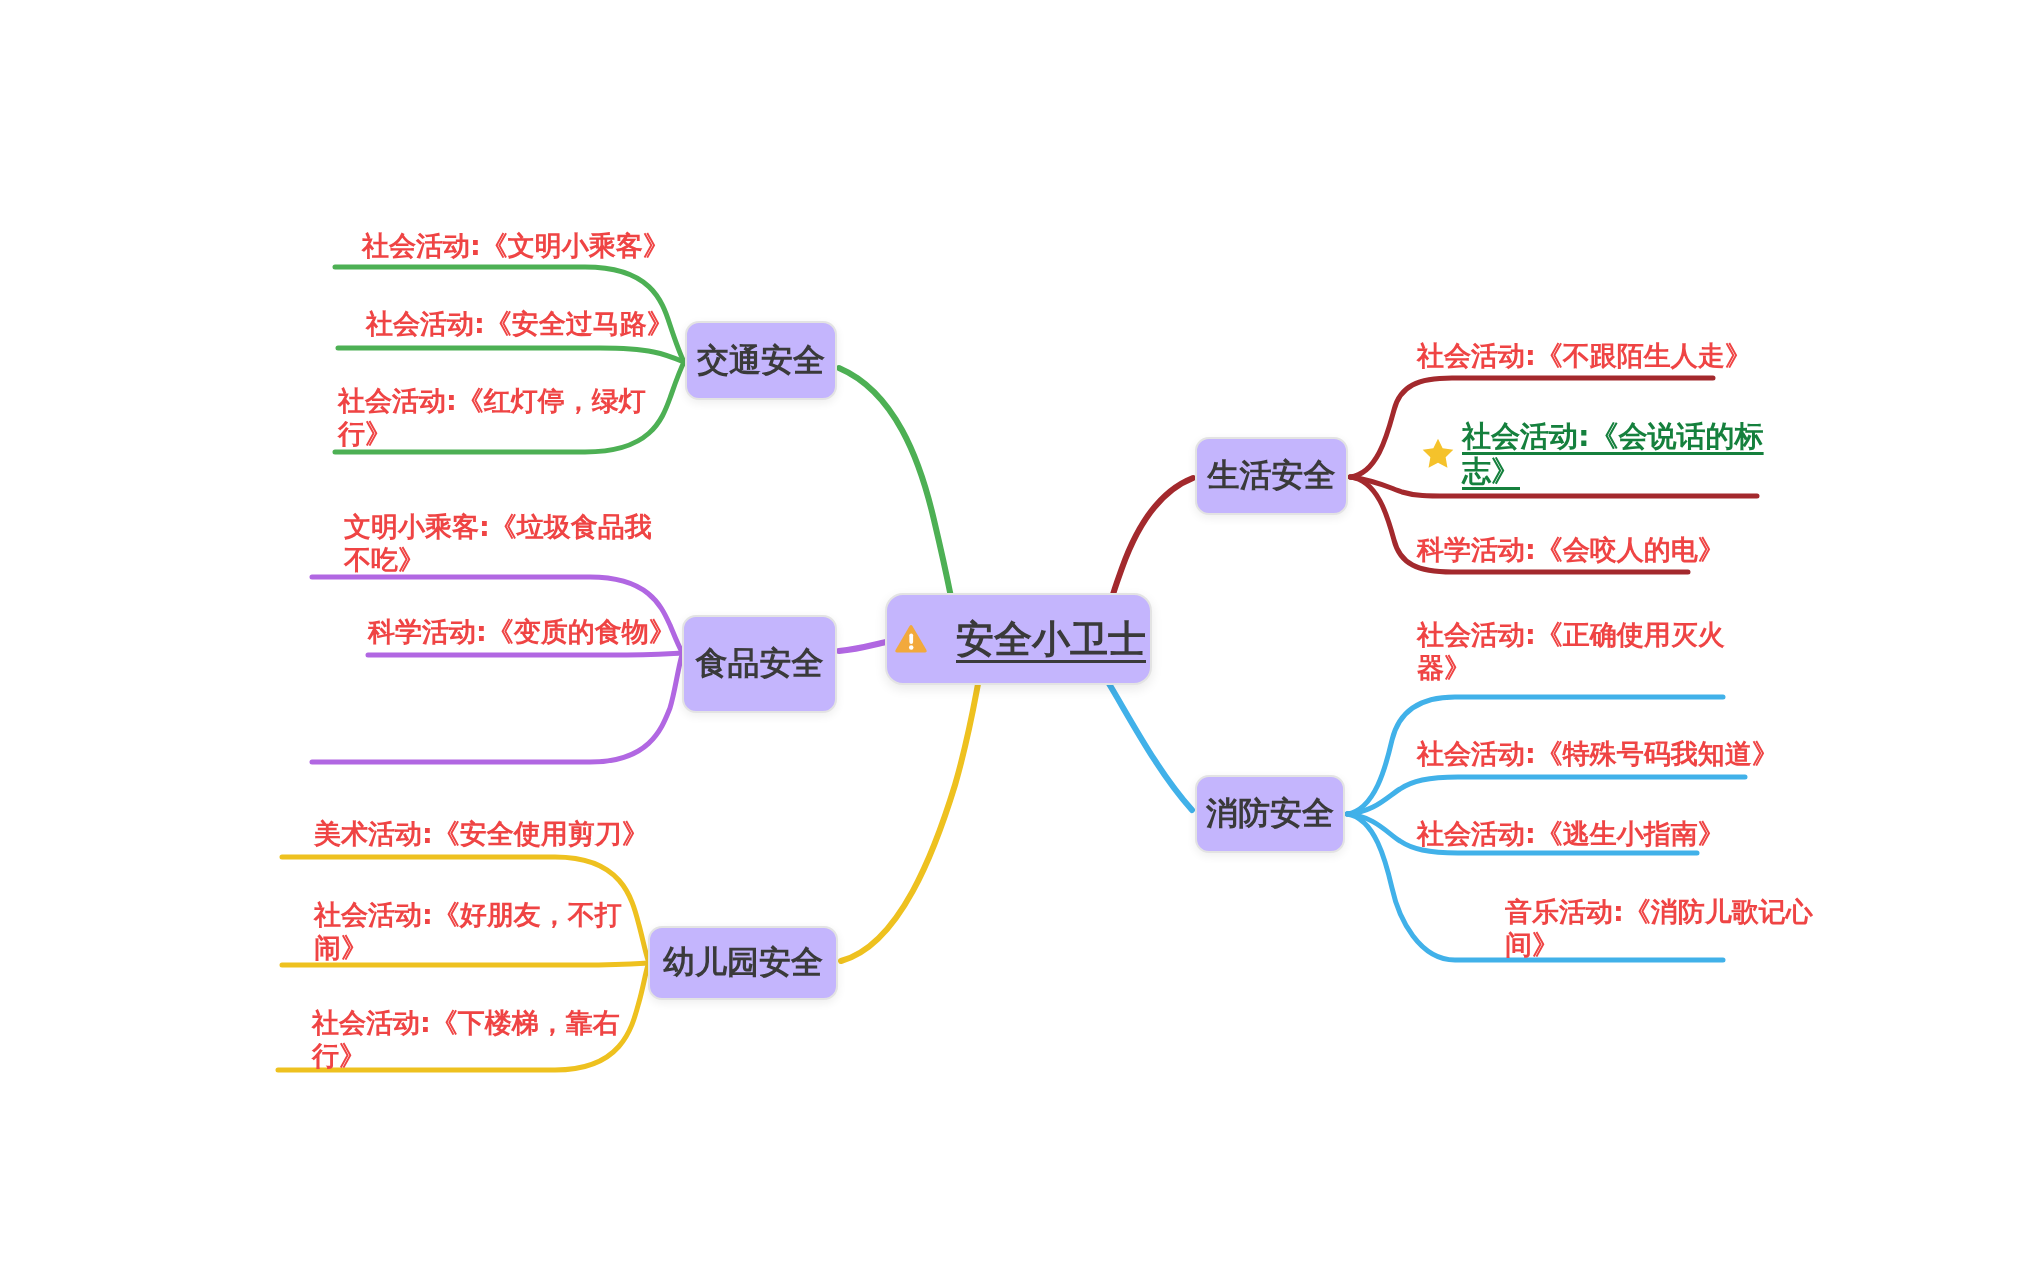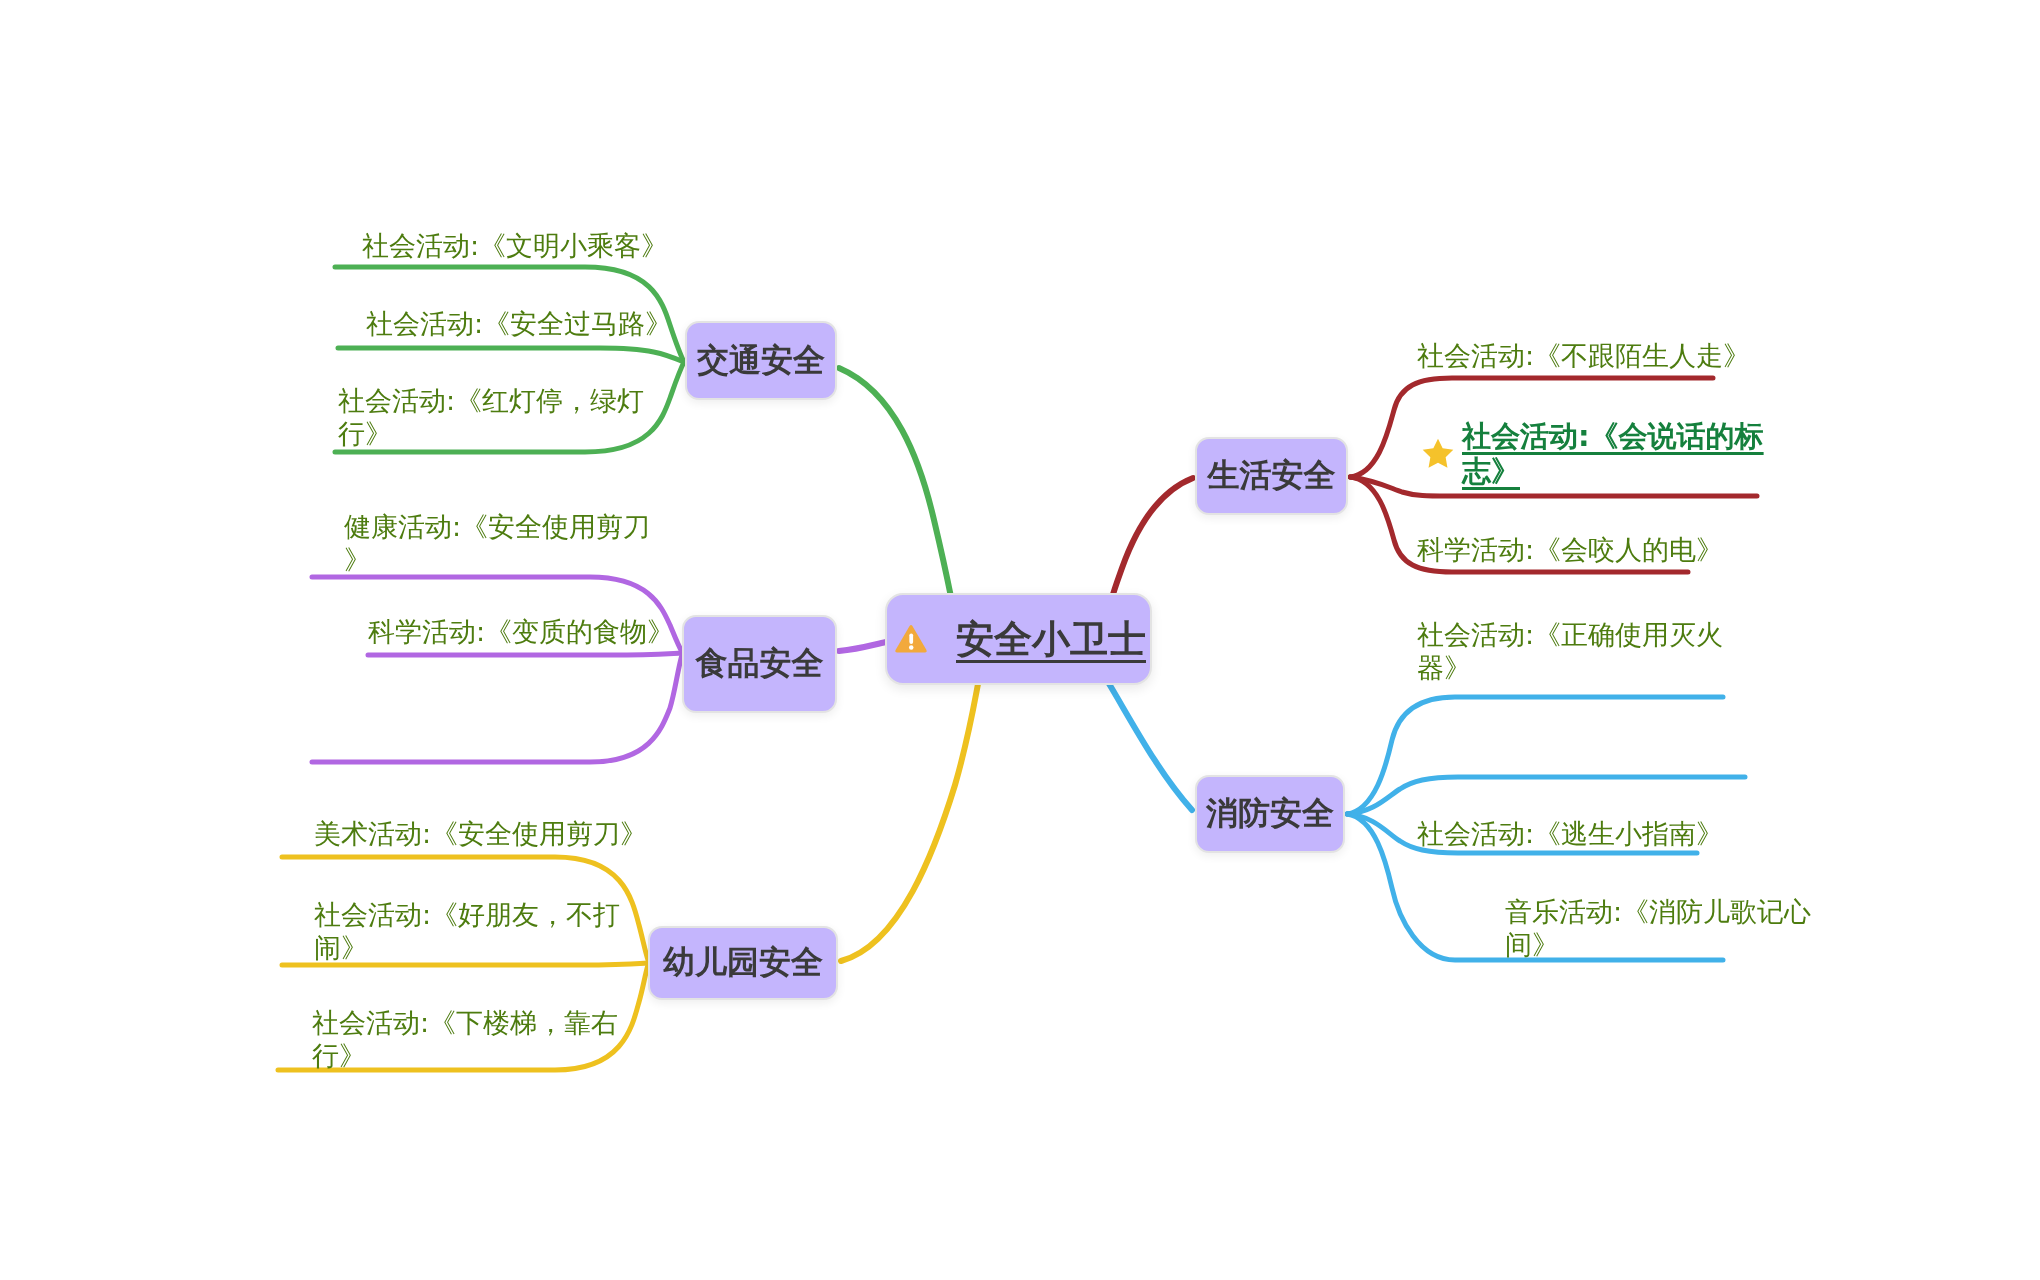--- a/index.html
+++ b/index.html
@@ -18,21 +18,21 @@
   }
   .center-node{
     border-radius:18px;font-size:38px;font-weight:800;
     box-shadow:0 4px 12px rgba(0,0,0,0.09);
   }
   .center-node .ttl{
     text-decoration:underline;text-decoration-thickness:3px;text-underline-offset:8px;
   }
   .center-node .icon{display:flex;align-items:center;margin-right:14px;}
   .leaf{
-    position:absolute;font-size:27px;font-weight:400;color:#4d7c0f;
+    position:absolute;font-size:27px;font-weight:700;color:#ef4444;
     line-height:1.22;white-space:nowrap;
   }
   .leaf.wrap{white-space:normal;line-break:anywhere;}
   .leaf.em{
     font-weight:800;font-size:29px;color:#15803d;
     text-decoration:underline;text-decoration-thickness:2.5px;text-underline-offset:6px;
   }
   .star{position:absolute;display:flex;}
 </style>
 </head>
@@ -93,33 +93,34 @@
     <span>生活安全</span>
   </div>
   <div class="node" style="left:1195px;top:775px;width:150px;height:78px;">
     <span>消防安全</span>
   </div>
 
   <div class="leaf" style="left:362px;top:230px;">社会活动:《文明小乘客》</div>
   <div class="leaf" style="left:366px;top:308px;">社会活动:《安全过马路》</div>
   <div class="leaf wrap" style="left:338px;top:385px;width:322px;">社会活动:《红灯停，绿灯行》</div>
 
-  <div class="leaf wrap" style="left:344px;top:511px;width:322px;">健康活动:《安全使用剪刀》</div>
+  <div class="leaf wrap" style="left:344px;top:511px;width:322px;">文明小乘客:《垃圾食品我不吃》</div>
   <div class="leaf" style="left:368px;top:616px;">科学活动:《变质的食物》</div>
 
   <div class="leaf" style="left:314px;top:818px;">美术活动:《安全使用剪刀》</div>
   <div class="leaf wrap" style="left:314px;top:899px;width:322px;">社会活动:《好朋友，不打闹》</div>
   <div class="leaf wrap" style="left:312px;top:1007px;width:322px;">社会活动:《下楼梯，靠右行》</div>
 
   <div class="leaf" style="left:1417px;top:340px;">社会活动:《不跟陌生人走》</div>
   <span class="star" style="left:1420px;top:436px;">
     <svg width="36" height="36" viewBox="0 0 24 24">
       <path d="M12 1.8 L15.1 8.2 22.2 9.2 17.1 14.1 18.3 21.1 12 17.8 5.7 21.1 6.9 14.1 1.8 9.2 8.9 8.2 Z" fill="#f5c22b"></path>
     </svg>
   </span>
   <div class="leaf wrap em" style="left:1462px;top:419px;width:312px;">社会活动:《会说话的标志》</div>
   <div class="leaf" style="left:1417px;top:534px;">科学活动:《会咬人的电》</div>
 
   <div class="leaf wrap" style="left:1417px;top:612px;width:322px;margin-top:7px;">社会活动:《正确使用灭火器》</div>
+  <div class="leaf" style="left:1417px;top:738px;">社会活动:《特殊号码我知道》</div>
   <div class="leaf" style="left:1417px;top:818px;">社会活动:《逃生小指南》</div>
   <div class="leaf wrap" style="left:1471px;top:896px;width:322px;margin-left:34px;">音乐活动:《消防儿歌记心间》</div>
 
 </div>
 
 </body></html>

